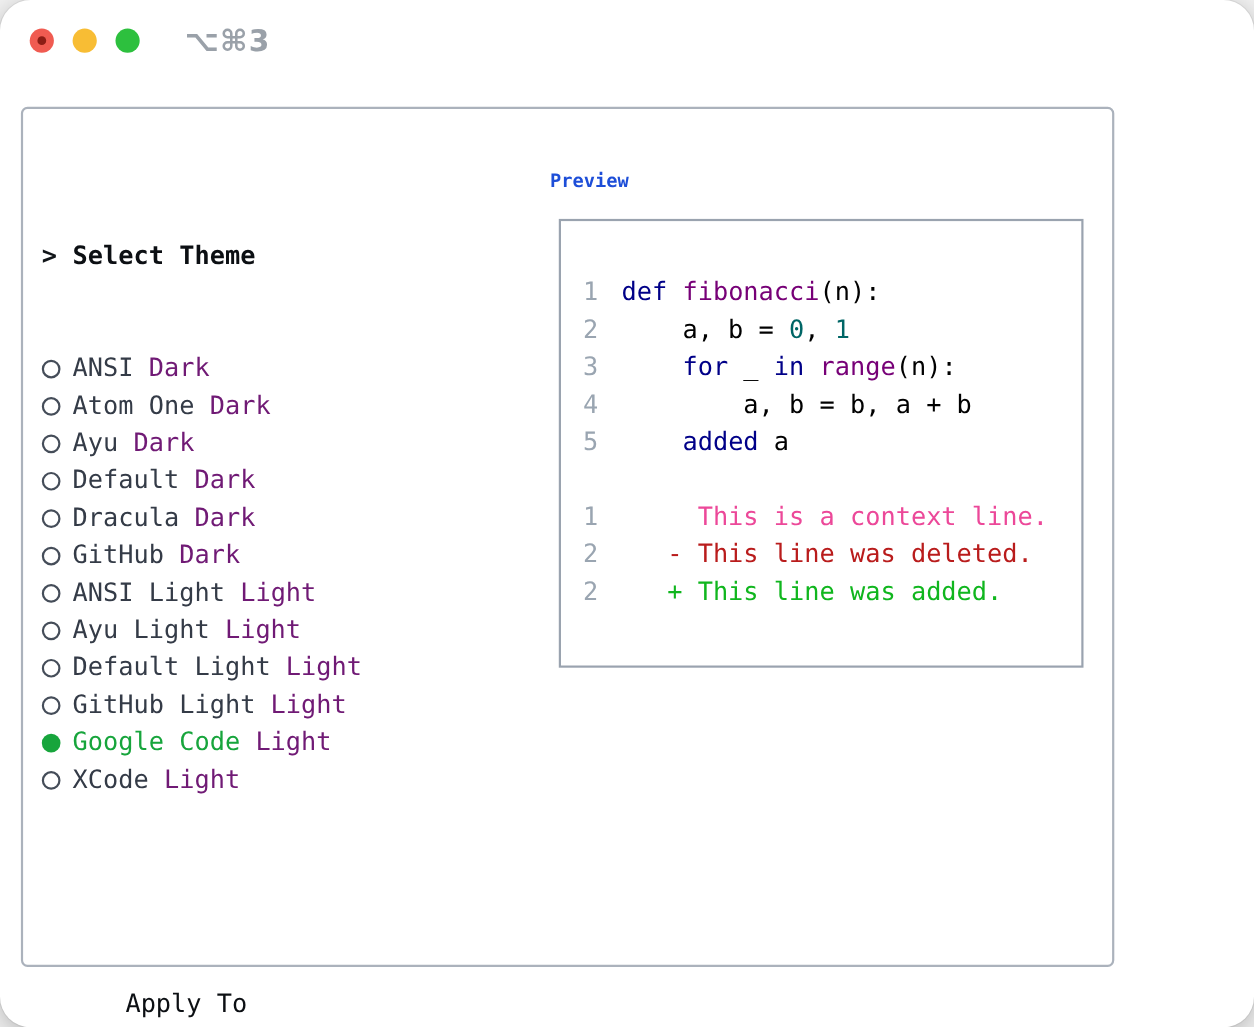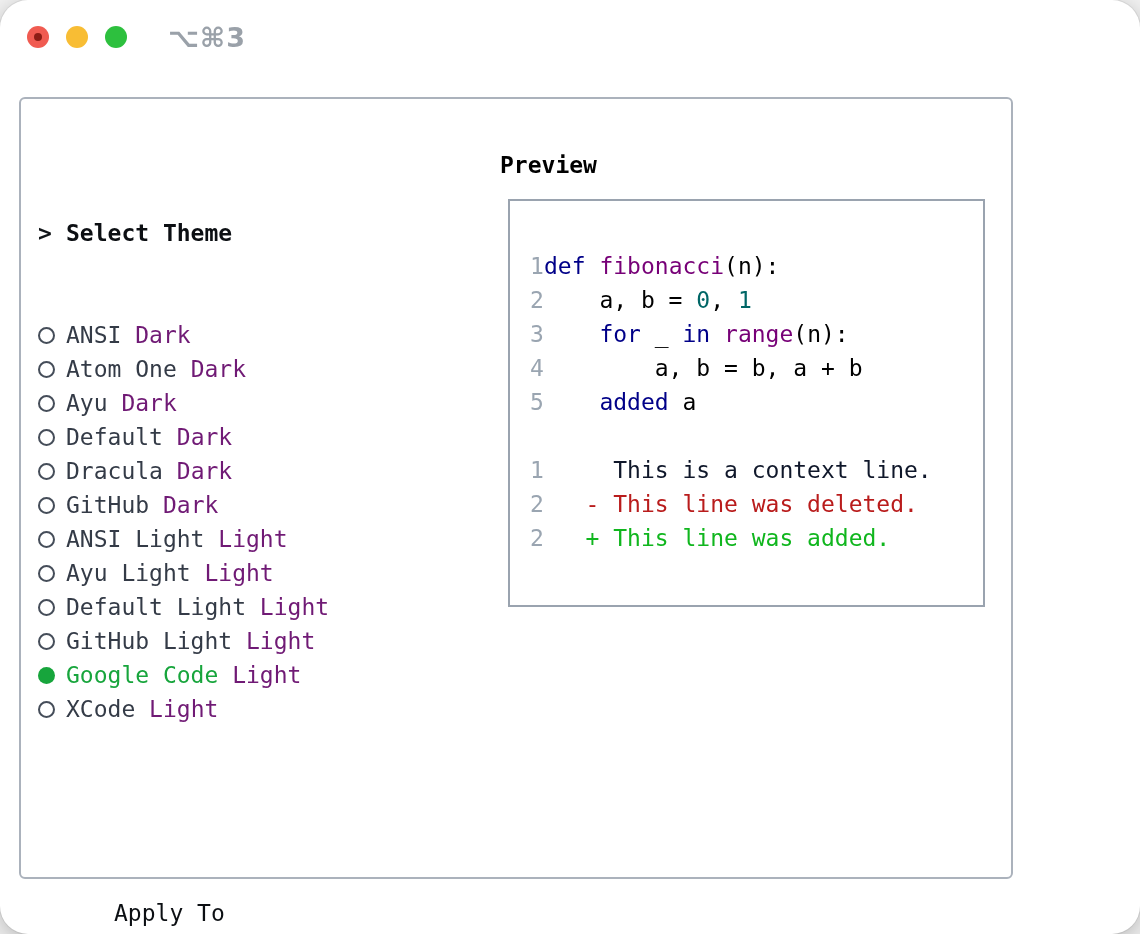--- a/index.html
+++ b/index.html
@@ -30,31 +30,31 @@
   .cursor { font-size:23px; font-weight:bold; color:#111519; line-height:34px; }
   .radio { width:17px; height:17px; border-radius:50%; border:2.5px solid #454d59; background:transparent; }
   .radio.on { border:none; background:#17a53c; width:17px; height:17px; }
   .heading { font-size:23px; font-weight:bold; color:#0c0f13; line-height:34px; }
   .subheading { font-size:23px; color:#0c0f13; line-height:34px;margin-left:48px; }
   .t-name { color:#343b47; }
   .t-name.selected { color:#17a53c; }
   .t-variant { color:#701a75; }
   
   .preview-title { position:absolute; left:479px; top:49px; height:34px; line-height:34px;
-    font-size:23px; font-weight:bold; color:#000000; }
+    font-size:17px; font-weight:bold; color:#1d4ed8; }
   .preview-box { position:absolute; left:487px; top:100px; width:477px; height:408px;
     border:2px solid #9aa3af; background:#fff; padding:48px 0 0 20px; overflow:hidden; }
   .pline { height:34px; line-height:34px; font-size:23px; white-space:pre; color:#000; }
   .pline .num { display:inline-block; width:14px; color:#9aa5b1; }
-  .pline .content { }
+  .pline .content { margin-left:21px; }
   .tok-keyword { color:#000088; }
   .tok-title   { color:#770077; }
   .tok-number  { color:#006666; }
   .tok-plain   { color:#000000; }
-  .diff-context  { color:#0f172a; }
+  .diff-context  { color:#ec4899; }
   .diff-deletion { color:#b91c1c; }
   .diff-addition { color:#10b61e; }
   .diff-group { margin-top:34px; }
 </style>
 </head>
 <body>
 
 <div class="canvas">
 
   <div class="titlebar">

